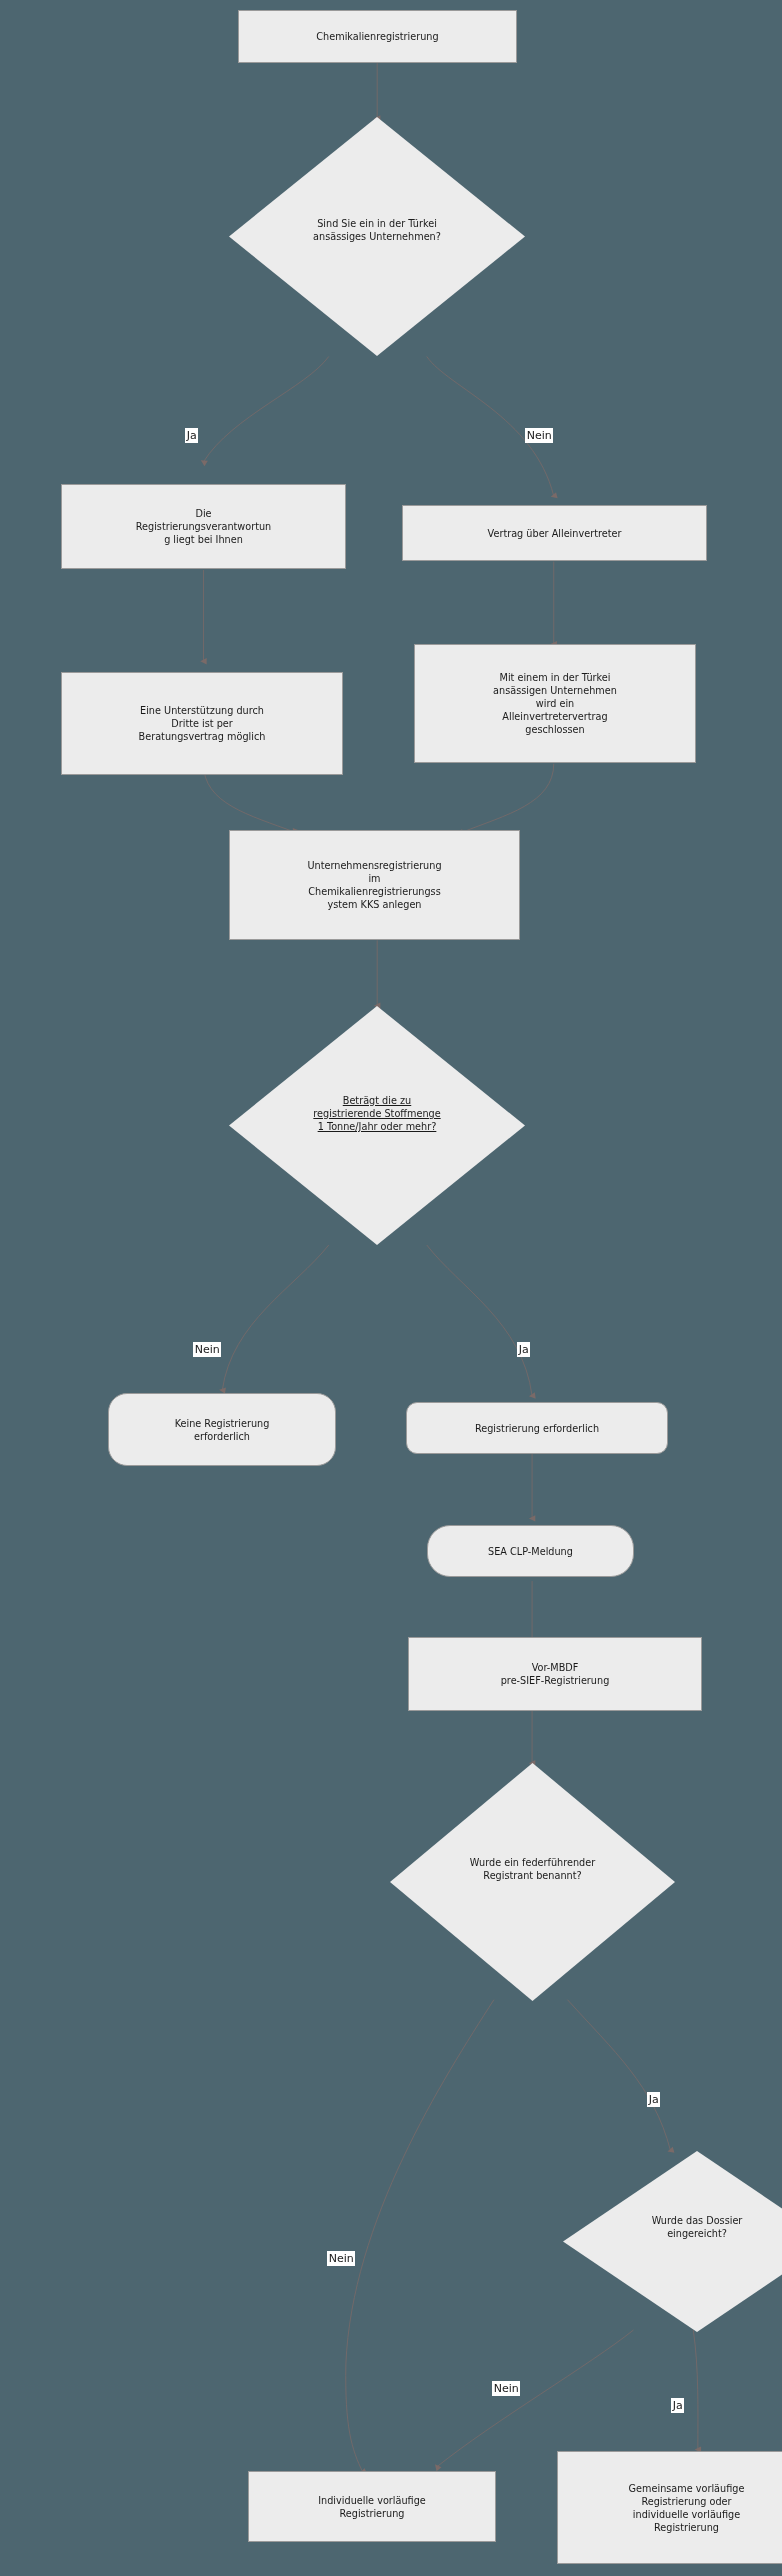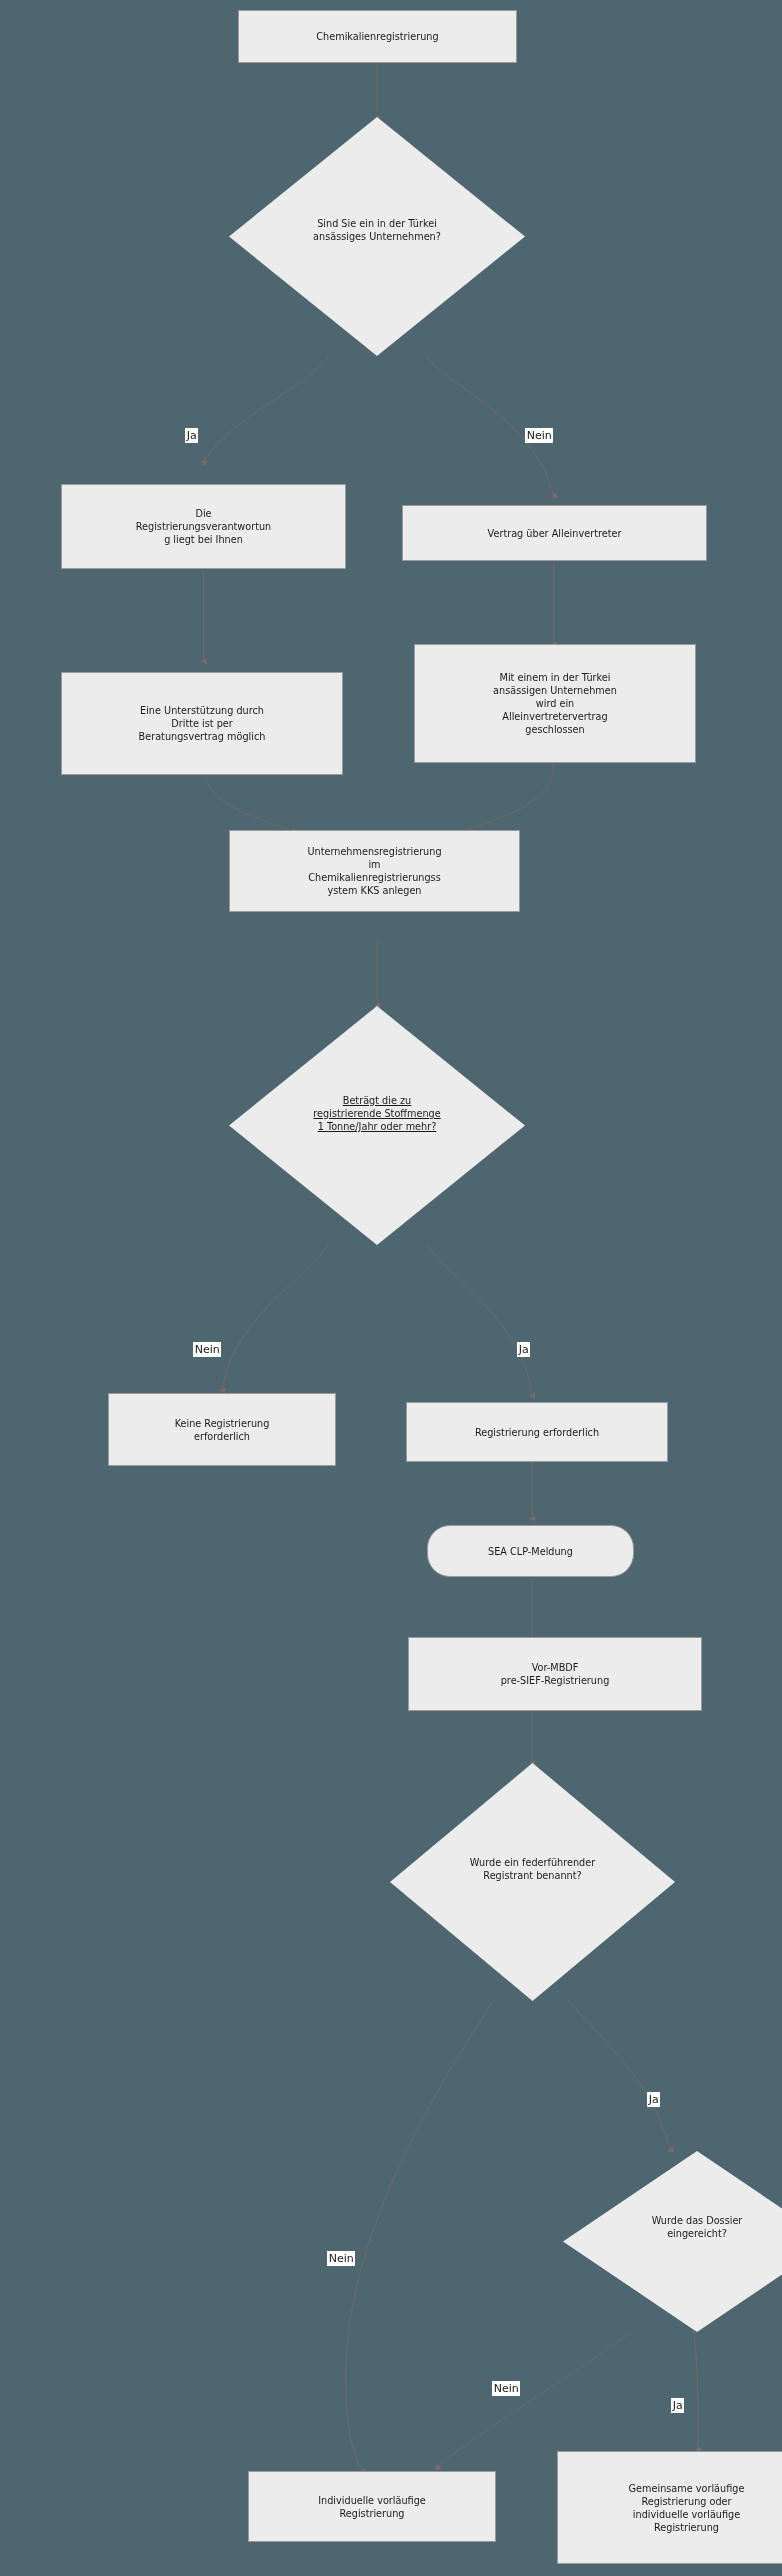--- a/index.html
+++ b/index.html
@@ -155,44 +155,44 @@
   </div>
 
   <div class="node" style="left:370px; top:644px; width:282px; height:119px;">
     <span class="txt">Mit einem in der Türkei
 ansässigen Unternehmen
 wird ein
 Alleinvertretervertrag
 geschlossen</span>
   </div>
 
-  <div class="node" style="left:185px; top:830px; width:291px; height:82px;">
+  <div class="node" style="left:185px; top:830px; width:291px; height:110px;">
     <span class="txt">Unternehmensregistrierung
 im
 Chemikalienregistrierungss
 ystem KKS anlegen</span>
   </div>
 
   <div class="diamond" style="left:185px; top:1006px; width:296px; height:239px;">
     <div class="shape"></div>
     <div class="dtxt" style="top:88px;text-decoration:underline;">Beträgt die zu
 registrierende Stoffmenge
 1 Tonne/Jahr oder mehr?</div>
   </div>
 
   <div class="edge-label" style="left:149px; top:1342px;">Nein</div>
 
   <div class="edge-label" style="left:473px; top:1342px;">Ja</div>
 
-  <div class="node" style="left:64px; top:1393px; width:228px; height:73px;">
+  <div class="node" style="left:64px; top:1393px; width:228px; height:73px;border-radius:19px;">
     <span class="txt">Keine Registrierung
 erforderlich</span>
   </div>
 
-  <div class="node" style="left:362px; top:1402px; width:262px; height:60px;">
+  <div class="node" style="left:362px; top:1402px; width:262px; height:52px;border-radius:11px;">
     <span class="txt">Registrierung erforderlich</span>
   </div>
 
   <div class="node" style="left:383px; top:1525px; width:207px; height:52px;border-radius:23px;">
     <span class="txt">SEA CLP-Meldung</span>
   </div>
 
   <div class="node" style="left:364px; top:1637px; width:294px; height:74px;">
     <span class="txt">Vor-MBDF
 pre-SIEF-Registrierung</span>

